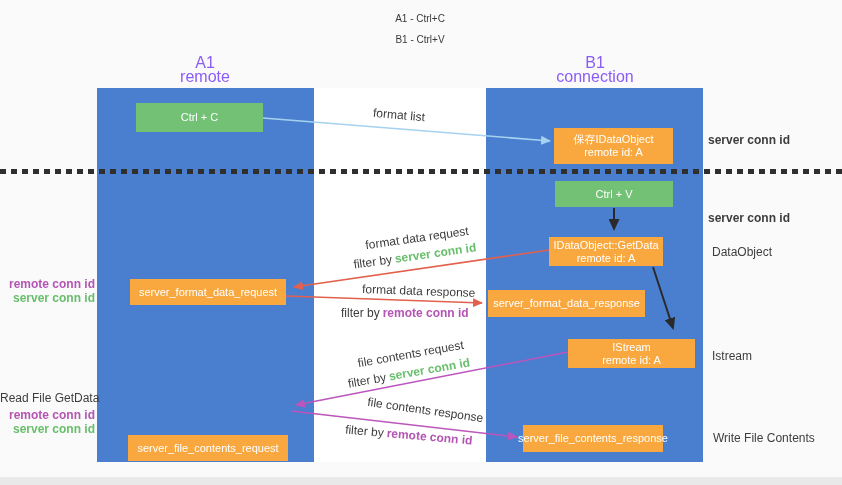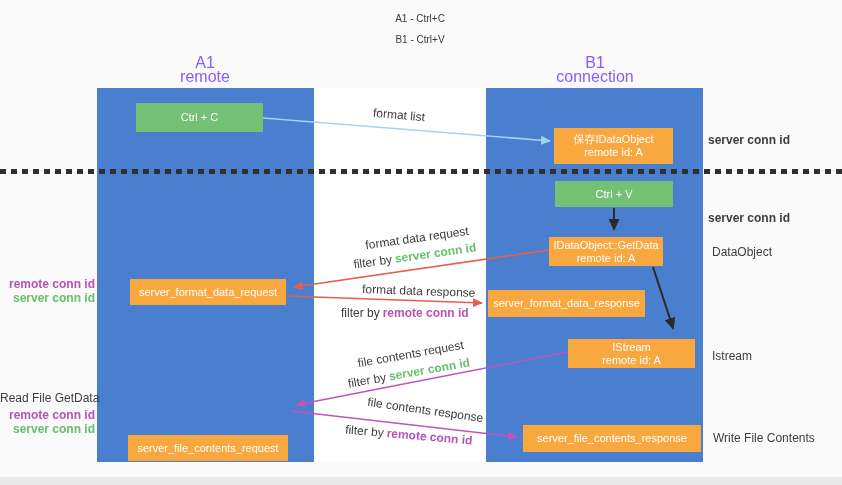--- a/index.html
+++ b/index.html
@@ -102,21 +102,21 @@
 
   <div class="abs node orange" style="left:568px;top:339px;width:127px;height:29px;">
     <span>IStream</span>
     <span>remote id: A</span>
   </div>
 
   <div class="abs node orange" style="left:128px;top:394px;width:160px;height:26px;margin-top:41px;">
     <span>server_file_contents_request</span>
   </div>
 
-  <div class="abs node orange" style="left:523px;top:425px;width:178px;height:27px;">
+  <div class="abs node orange" style="left:523px;top:425px;width:140px;height:27px;">
     <span>server_file_contents_response</span>
   </div>
 
   <div class="abs edge-label" style="left:373px;top:108px;transform:rotate(5deg);">format list</div>
 
   <div class="abs edge-label" style="left:365px;top:231px;transform:rotate(-8deg);">format data request</div>
   <div class="abs edge-label" style="left:353px;top:249px;transform:rotate(-8deg);">
     <span class="filter-part">filter by</span><span class="green-txt">server conn id</span>
   </div>
 

